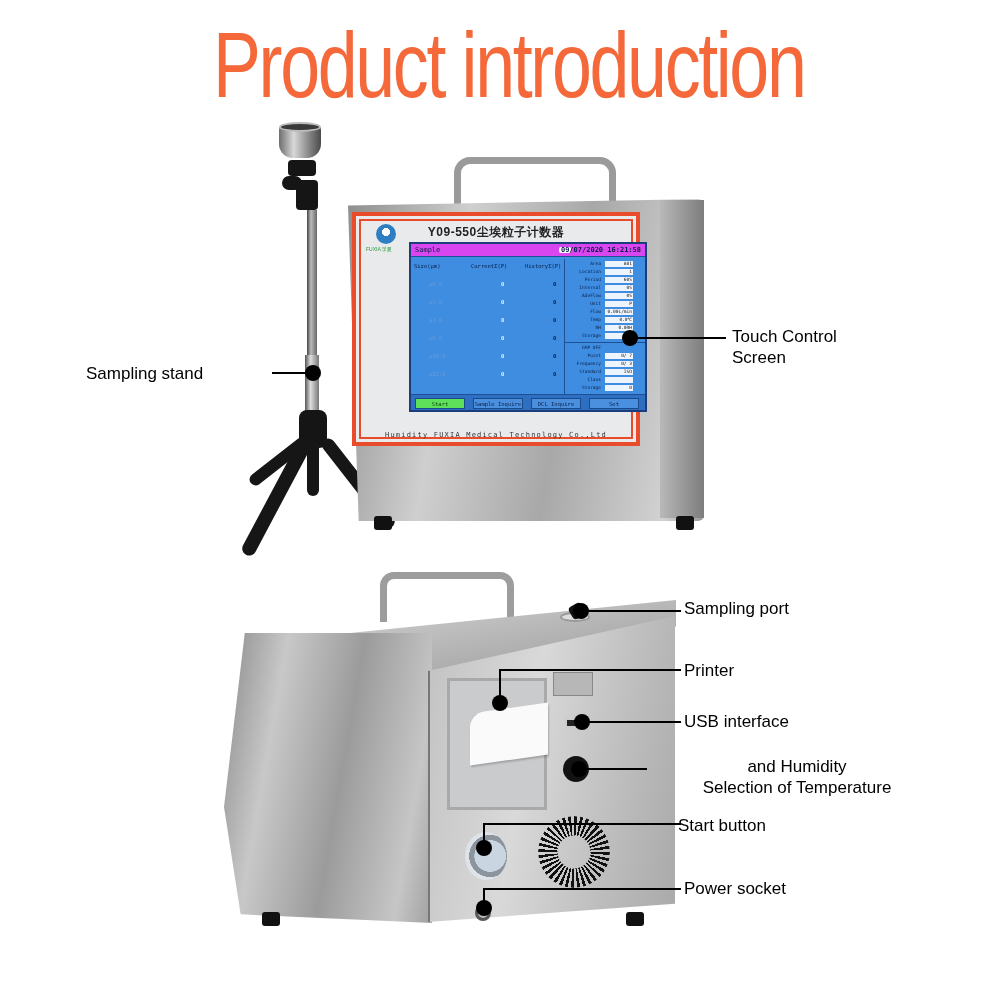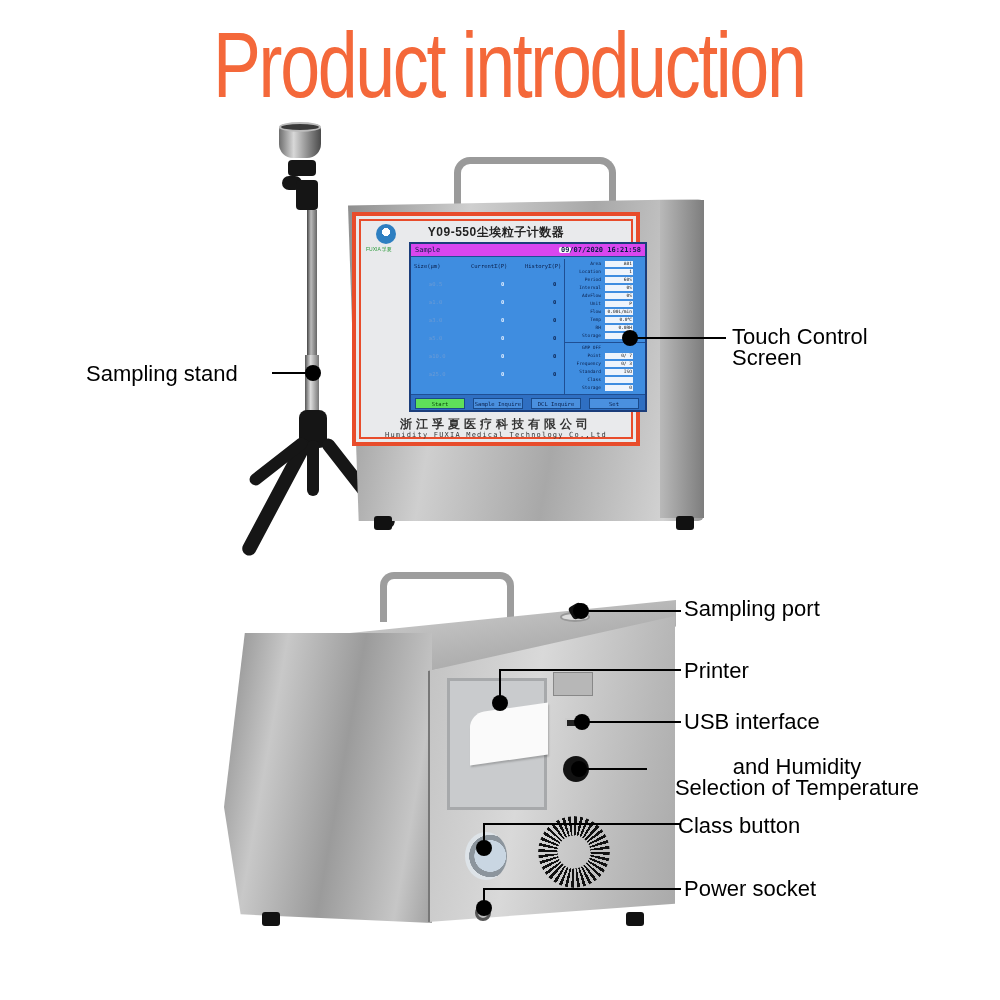--- a/index.html
+++ b/index.html
@@ -6,21 +6,21 @@
   html, body { width: 1000px; height: 1000px; background: #ffffff; overflow: hidden; }
   body { position: relative; font-family: "Liberation Sans", sans-serif; }
 
   .title {
     position: absolute; left: 0; top: 10px; width: 1000px; text-align: center;
     color: #f4683a; font-size: 92px; letter-spacing: -3px; line-height: 110px;
     font-family: "Liberation Sans", sans-serif; transform: scaleX(0.78); transform-origin: 540px 0;
   }
 
   .label {
-    position: absolute; color: #000; font-size: 22px; line-height: 22px;
+    position: absolute; color: #000; font-size: 17px; line-height: 22px;
     font-family: "Liberation Sans", sans-serif; white-space: nowrap;
   }
   .label.center { text-align: center; }
   .line { position: absolute; background: #000; }
   .dot { position: absolute; width: 16px; height: 16px; border-radius: 50%; background: #000; }
 
   
   .stand-cup {
     position: absolute; left: 279px; top: 124px; width: 42px; height: 34px;
     background: linear-gradient(90deg, #6e6e6e, #d8d8d8 35%, #8a8a8a 70%, #4a4a4a);
@@ -306,21 +306,20 @@
       </div>
 
       <div class="scr-buttons">
         <div class="scr-btn start" style="left:4px;width:50px;">Start</div>
         <div class="scr-btn" style="left:62px;width:50px;">Sample Inquire</div>
         <div class="scr-btn" style="left:120px;width:50px;">DCL Inquire</div>
         <div class="scr-btn" style="left:178px;width:50px;">Set</div>
       </div>
     </div>
 
-    <div class="panel-company">浙江孚夏医疗科技有限公司</div>
     <div class="panel-company-en">Humidity FUXIA Medical Technology Co.,Ltd</div>
   </div>
 </div>
 
 <div>
   <div class="handle-bot"></div>
   <div class="dev-bot-top"></div>
   <div class="port"></div>
   <div style="position:absolute;left:570px;top:604px;width:14px;height:14px;background:#111;border-radius:4px;transform:rotate(-30deg);"></div>
   <div class="dev-bot-left"></div>
@@ -362,21 +361,21 @@
 <div class="line" style="left:584px;top:721px;width:97px;height:2px;"></div>
 <div class="dot" style="left:574px;top:714px;"></div>
 
 <div class="label center" style="left:656px;top:756px;width:282px;line-height:21px;">
   <div>and Humidity</div>
   <div>Selection of Temperature</div>
 </div>
 <div class="line" style="left:585px;top:768px;width:62px;height:2px;"></div>
 <div class="dot" style="left:571px;top:761px;"></div>
 
-<div class="label" style="left:678px;top:815px;">Class button</div>
+<div class="label" style="left:678px;top:815px;">Start button</div>
 <div class="line" style="left:483px;top:823px;width:198px;height:2px;"></div>
 <div class="line" style="left:483px;top:823px;width:2px;height:22px;"></div>
 <div class="dot" style="left:476px;top:840px;"></div>
 
 <div class="label" style="left:684px;top:878px;">Power socket</div>
 <div class="line" style="left:483px;top:888px;width:198px;height:2px;"></div>
 <div class="line" style="left:483px;top:888px;width:2px;height:18px;"></div>
 <div class="dot" style="left:476px;top:900px;"></div>
 
 </body></html>

